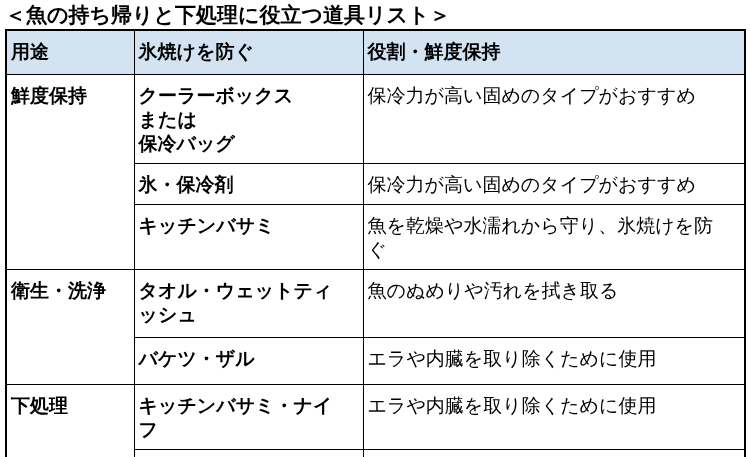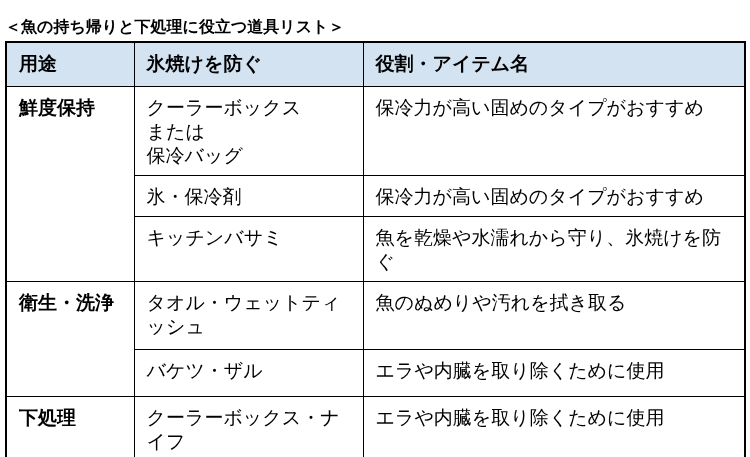--- a/index.html
+++ b/index.html
@@ -10,52 +10,52 @@
     height: 457px;
     overflow: hidden;
     font-family: "Liberation Sans", "DejaVu Sans", sans-serif;
     color: #000000;
   }
   .page {
     padding: 4px 0 0 5px;
     box-sizing: border-box;
   }
   .title {
-    font-size: 16px;
+    font-size: 21px;
     font-weight: bold;
     line-height: 22px;
-    margin: 12px 0 3px 0;
+    margin: 0 0 3px 0;
     letter-spacing: 0px;
     white-space: nowrap;
   }
   table.tools {
     border-collapse: collapse;
     table-layout: fixed;
     width: 739px;
     border: 2px solid #000000;
   }
   col.c1 { width: 128px; }
   col.c2 { width: 229px; }
   col.c3 { width: 382px; }
   th, td {
     border: 1.5px solid #000000;
     font-size: 19px;
     line-height: 24px;
     vertical-align: top;
-    padding: 9px 12px 7px 12px;
+    padding: 9px 12px 7px 4px;
     box-sizing: border-box;
     overflow: hidden;
     text-align: left;
   }
   thead th {
     background: #d3e3f2;
     font-weight: bold;
   }
   td.cat  { font-weight: bold; }
-  td.item { font-weight: normal; white-space: pre-line; }
+  td.item { font-weight: bold; white-space: pre-line; }
   td.point{ font-weight: normal; margin-left: 7px; }
   tr.hdr { height: 44px; }
   tr.r1  { height: 88px; }
   tr.r2  { height: 40px; }
   tr.r3  { height: 44px; }
   tr.r4  { height: 68px; }
   tr.r5  { height: 47px; }
   tr.r6  { height: 40px; }
   tr.r7  { height: 51px; }
 </style>
@@ -69,21 +69,21 @@
   <table class="tools">
     <colgroup>
       <col class="c1">
       <col class="c2">
       <col class="c3">
     </colgroup>
     <thead>
       <tr class="hdr">
         <th>用途</th>
         <th>氷焼けを防ぐ</th>
-        <th>役割・アイテム名</th>
+        <th>役割・鮮度保持</th>
       </tr>
     </thead>
     <tbody>
       <tr class="r1">
         <td class="cat" rowspan="3">鮮度保持</td>
         <td class="item">クーラーボックス
 または
 保冷バッグ</td>
         <td class="point">保冷力が高い固めのタイプがおすすめ</td>
       </tr>
@@ -99,21 +99,21 @@
         <td class="cat" rowspan="2">衛生・洗浄</td>
         <td class="item">タオル・ウェットティッシュ</td>
         <td class="point">魚のぬめりや汚れを拭き取る</td>
       </tr>
       <tr class="r5">
         <td class="item">バケツ・ザル</td>
         <td class="point">エラや内臓を取り除くために使用</td>
       </tr>
       <tr class="r6">
         <td class="cat" rowspan="2">下処理</td>
-        <td class="item">クーラーボックス・ナイフ</td>
+        <td class="item">キッチンバサミ・ナイフ</td>
         <td class="point">エラや内臓を取り除くために使用</td>
       </tr>
       <tr class="r7">
         <td class="item">ウロコ取り</td>
         <td class="point">ペットボトルのキャップでも代用可能</td>
       </tr>
     </tbody>
   </table>
 
 </div>

